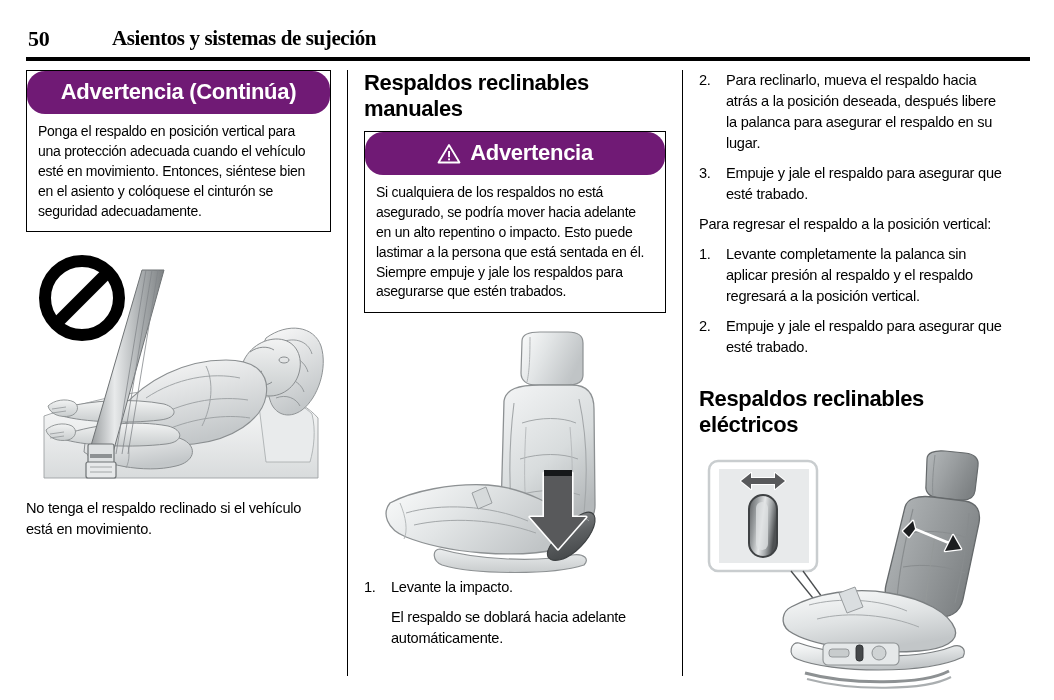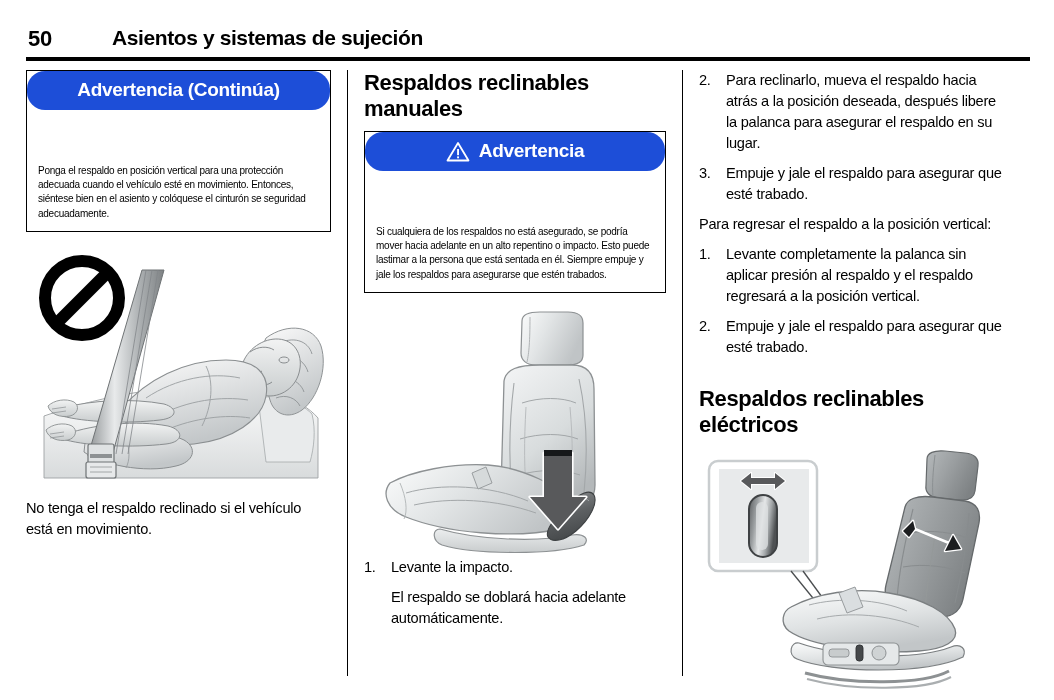--- a/index.html
+++ b/index.html
@@ -15,20 +15,21 @@
     overflow: hidden;
     position: relative;
   }
 
   
   #page-header {
     position: absolute;
     left: 0; top: 0;
     width: 1054px;
     height: 60px;
+    font-family: Liberation Serif, serif;
   }
   #page-number {
     position: absolute;
     left: 28px;
     top: 26px;
     font-size: 22px;
     font-weight: bold;
     letter-spacing: -0.3px;
   }
   #header-title {
@@ -69,39 +70,38 @@
   #column-2 { left: 364px; width: 302px; }
   #column-3 { left: 699px; width: 305px; }
 
   
   .warning-box {
     border: 1.5px solid #000000;
     background: #ffffff;
     box-sizing: border-box;
   }
   .warning-header {
-    background: #1d4ed8;
+    background: #701a75;
     color: #ffffff;
     text-align: center;
-    font-size: 19px;
+    font-size: 22px;
     font-weight: bold;
     letter-spacing: -0.3px;
     padding: 8px 4px 9px 4px;
     display: flex;
     align-items: center;
     justify-content: center;
     gap: 9px;
     border-radius: 18px;
   }
   .warning-body {
     padding: 8px 11px 10px 11px;
-    font-size: 10px;
+    font-size: 14px;
     line-height: 1.42;
     letter-spacing: -0.25px;
-    margin-top: 46px;
   }
   .warn-triangle {
     display: inline-block;
     line-height: 0;
   }
 
   
   .section-heading {
     font-size: 22px;
     font-weight: bold;

